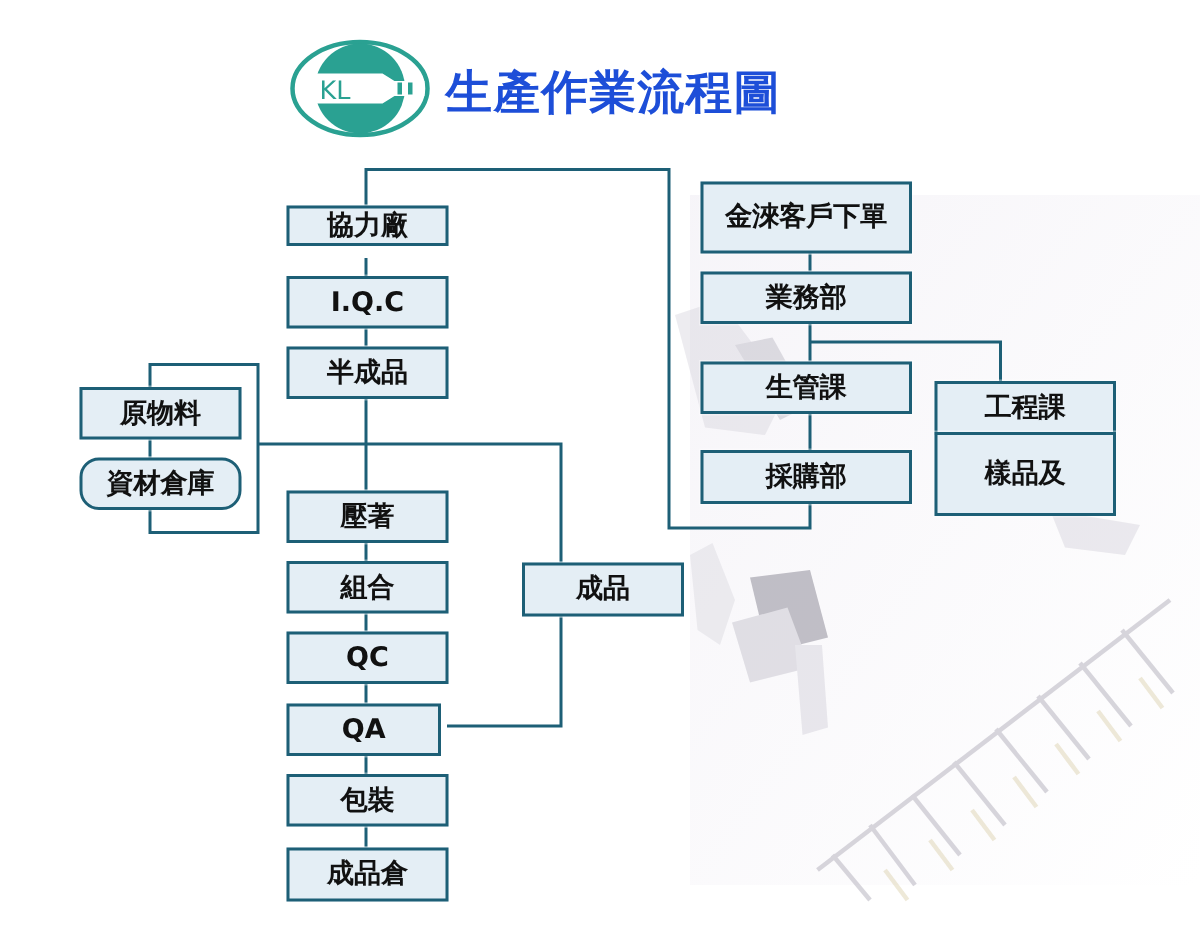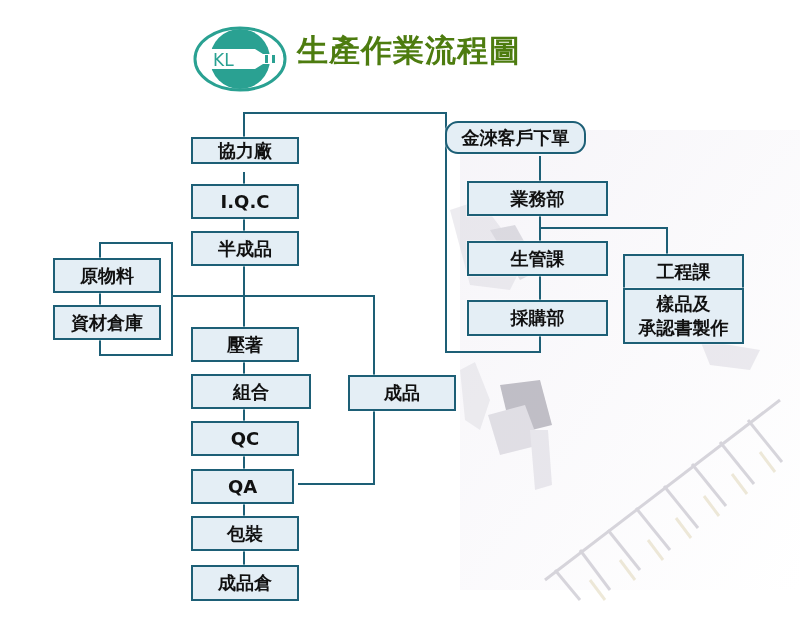--- a/index.html
+++ b/index.html
@@ -1,20 +1,20 @@
 <!DOCTYPE html>
 <html><head>
 <meta charset="utf-8">
 <style>
   html, body { margin:0; padding:0; }
   body { width:800px; height:630px; position:relative; background:#ffffff; overflow:hidden;
          font-family:"DejaVu Sans", sans-serif; }
   .bg-photo { position:absolute; left:430px; top:100px; width:370px; height:520px; }
   .logo { position:absolute; left:193px; top:25px; width:94px; height:68px; }
-  .title { position:absolute; left:297px; top:30px; font-size:31px; font-weight:bold; color:#4d7c0f;
+  .title { position:absolute; left:297px; top:42px; font-size:31px; font-weight:bold; color:#1d4ed8;
            letter-spacing:1px; line-height:40px; }
   .box { position:absolute; box-sizing:border-box; background:#e4eef5; border:2px solid #1d5f76;
          display:flex; align-items:center; justify-content:center; font-weight:bold; font-size:18px;
          color:#111; line-height:22px; text-align:center; box-shadow: 0 0 0 1px rgba(255,255,255,0.4); }
   .box.multi { flex-direction:column; font-size:18px; line-height:24px; }
   svg.lines { position:absolute; left:0; top:0; }
 </style>
 </head>
 <body>
 
@@ -100,32 +100,31 @@
     <line x1="540" y1="215" x2="540" y2="241"></line>
     <line x1="540" y1="275" x2="540" y2="300"></line>
     <polyline points="540,228 667,228 667,254"></polyline>
   </g>
 </svg>
 
 <div class="box" style="left:191px;top:137px;width:108px;height:27px;">協力廠</div>
 <div class="box" style="left:191px;top:184px;width:108px;height:35px;">I.Q.C</div>
 <div class="box" style="left:191px;top:231px;width:108px;height:35px;">半成品</div>
 <div class="box" style="left:191px;top:327px;width:108px;height:35px;">壓著</div>
-<div class="box" style="left:191px;top:374px;width:120px;height:35px;">組合</div>
+<div class="box" style="left:191px;top:374px;width:108px;height:35px;">組合</div>
 <div class="box" style="left:191px;top:421px;width:108px;height:35px;">QC</div>
 <div class="box" style="left:191px;top:469px;width:103px;height:35px;">QA</div>
 <div class="box" style="left:191px;top:516px;width:108px;height:35px;">包裝</div>
 <div class="box" style="left:191px;top:565px;width:108px;height:36px;">成品倉</div>
 
 <div class="box" style="left:53px;top:258px;width:108px;height:35px;">原物料</div>
-<div class="box" style="left:53px;top:305px;width:108px;height:35px;">資材倉庫</div>
+<div class="box" style="left:53px;top:305px;width:108px;height:35px;border-radius:13px;">資材倉庫</div>
 
 <div class="box" style="left:326px;top:375px;width:108px;height:36px;margin-left:22px;">成品</div>
 
-<div class="box" style="left:445px;top:121px;width:141px;height:33px;border-radius:13px;">金淶客戶下單</div>
+<div class="box" style="left:467px;top:121px;width:141px;height:48px;">金淶客戶下單</div>
 <div class="box" style="left:467px;top:181px;width:141px;height:35px;">業務部</div>
 <div class="box" style="left:467px;top:241px;width:141px;height:35px;">生管課</div>
 <div class="box" style="left:467px;top:300px;width:141px;height:36px;">採購部</div>
 <div class="box" style="left:623px;top:254px;width:121px;height:36px;">工程課</div>
 <div class="box multi" style="left:623px;top:288px;width:121px;height:56px;">
   <span>樣品及</span>
-  <span>承認書製作</span>
 </div>
 
 </body></html>

